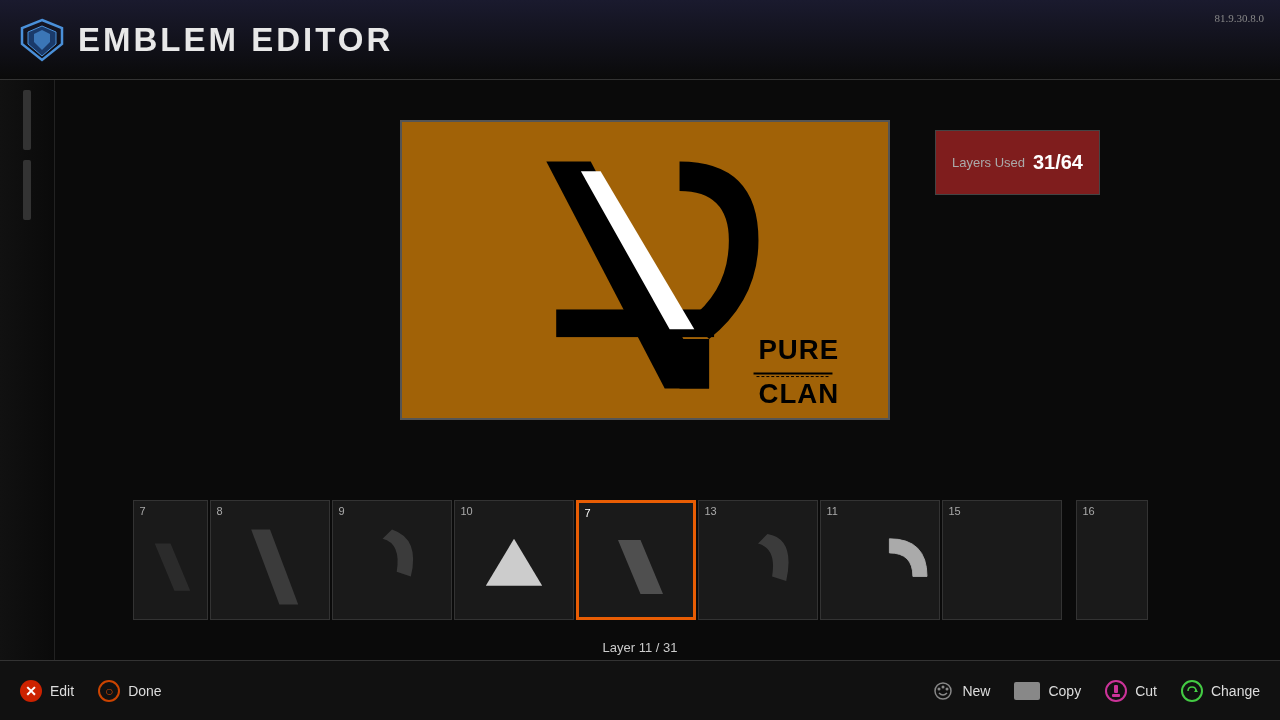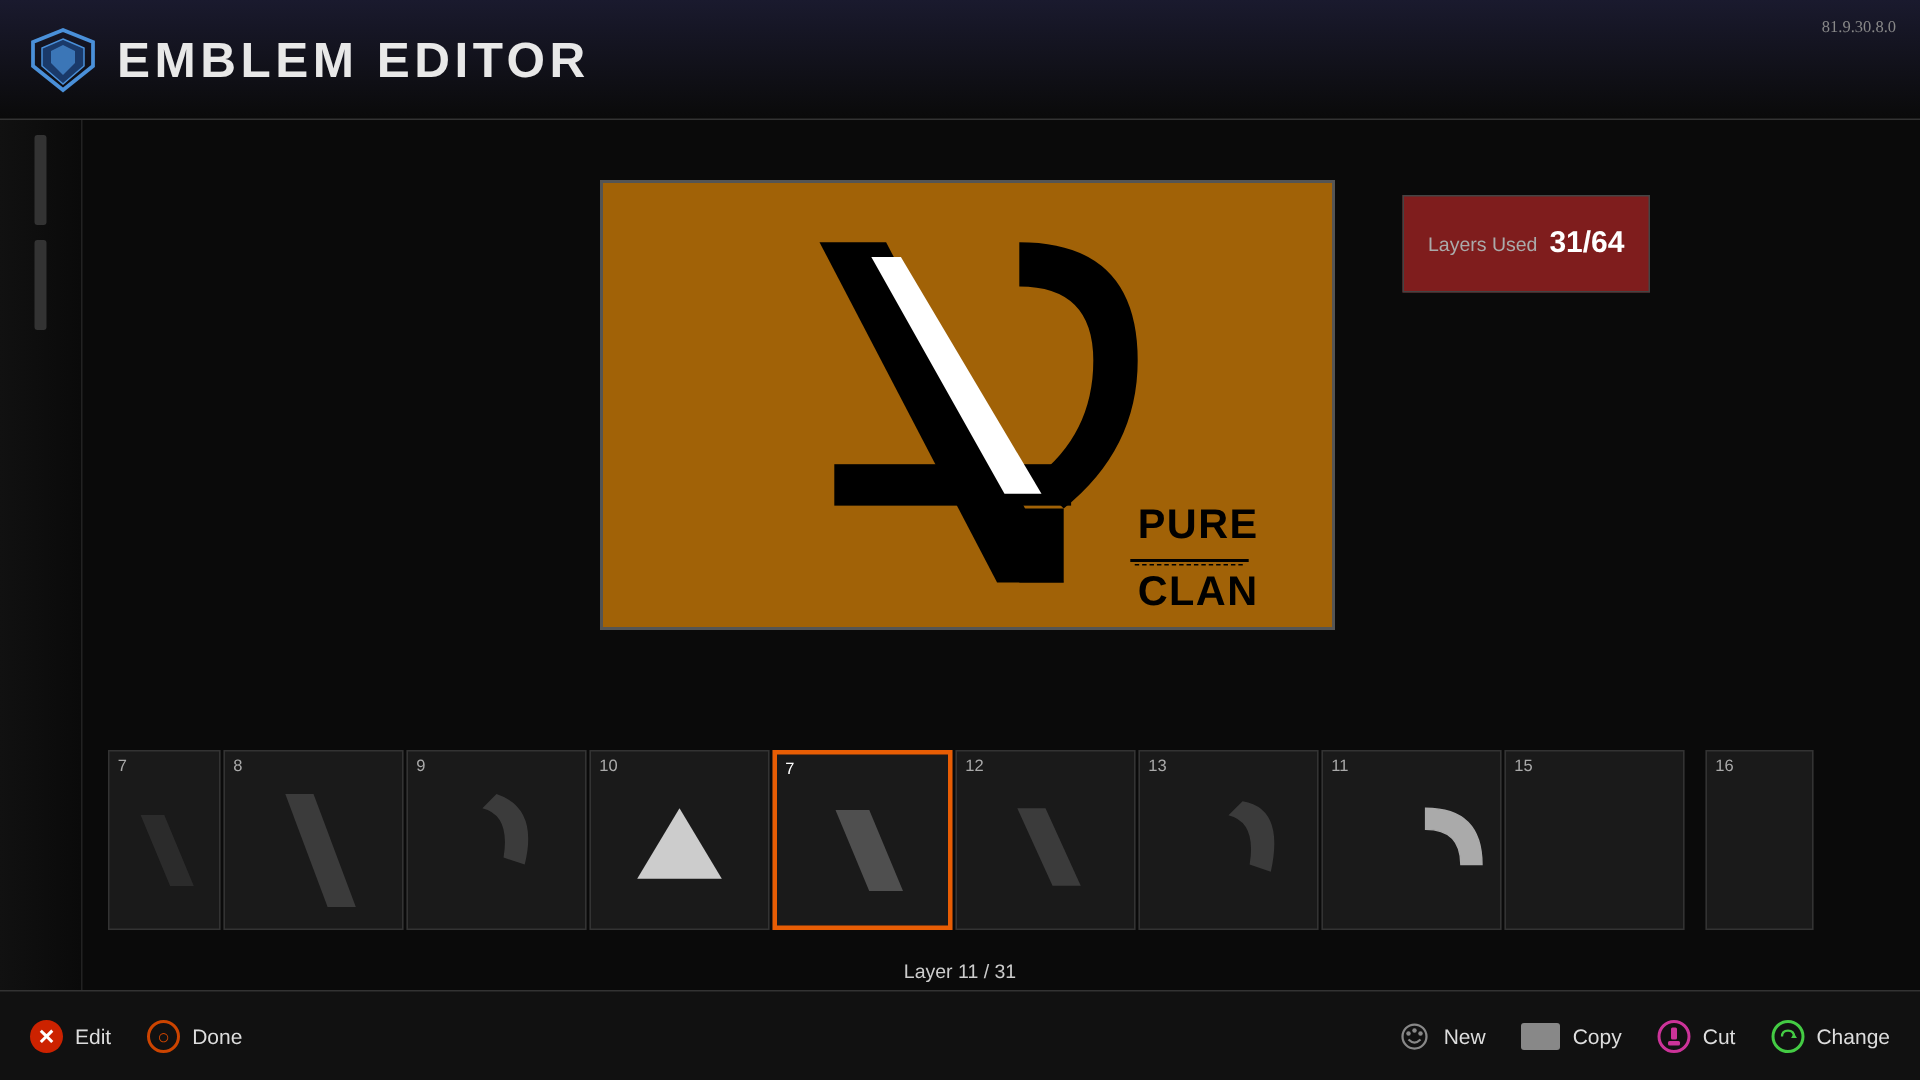--- a/index.html
+++ b/index.html
@@ -328,26 +328,20 @@
       </svg>
   </div>
 
   <div class="layer-thumb active">
     <span class="layer-num active-num">7</span>
     <svg class="thumb-svg" viewBox="0 0 100 100">
       <path d="M30,20 L55,20 L80,80 L55,80" fill="#555" opacity="0.9"></path>
     </svg>
   </div>
 
-  <div class="layer-thumb">
-    <span class="layer-num">12</span>
-    <svg class="thumb-svg" viewBox="0 0 100 100">
-        <path d="M30,20 L50,20 L75,75 L55,75" fill="#444" opacity="0.8"></path>
-      </svg>
-  </div>
 
   <div class="layer-thumb">
     <span class="layer-num">13</span>
     <svg class="thumb-svg" viewBox="0 0 100 100">
         <path d="M60,15 Q90,20 80,65 L65,60 Q70,30 50,25 Z" fill="#444" opacity="0.8"></path>
       </svg>
   </div>
 
   <div class="layer-thumb">
     <span class="layer-num">11</span>

